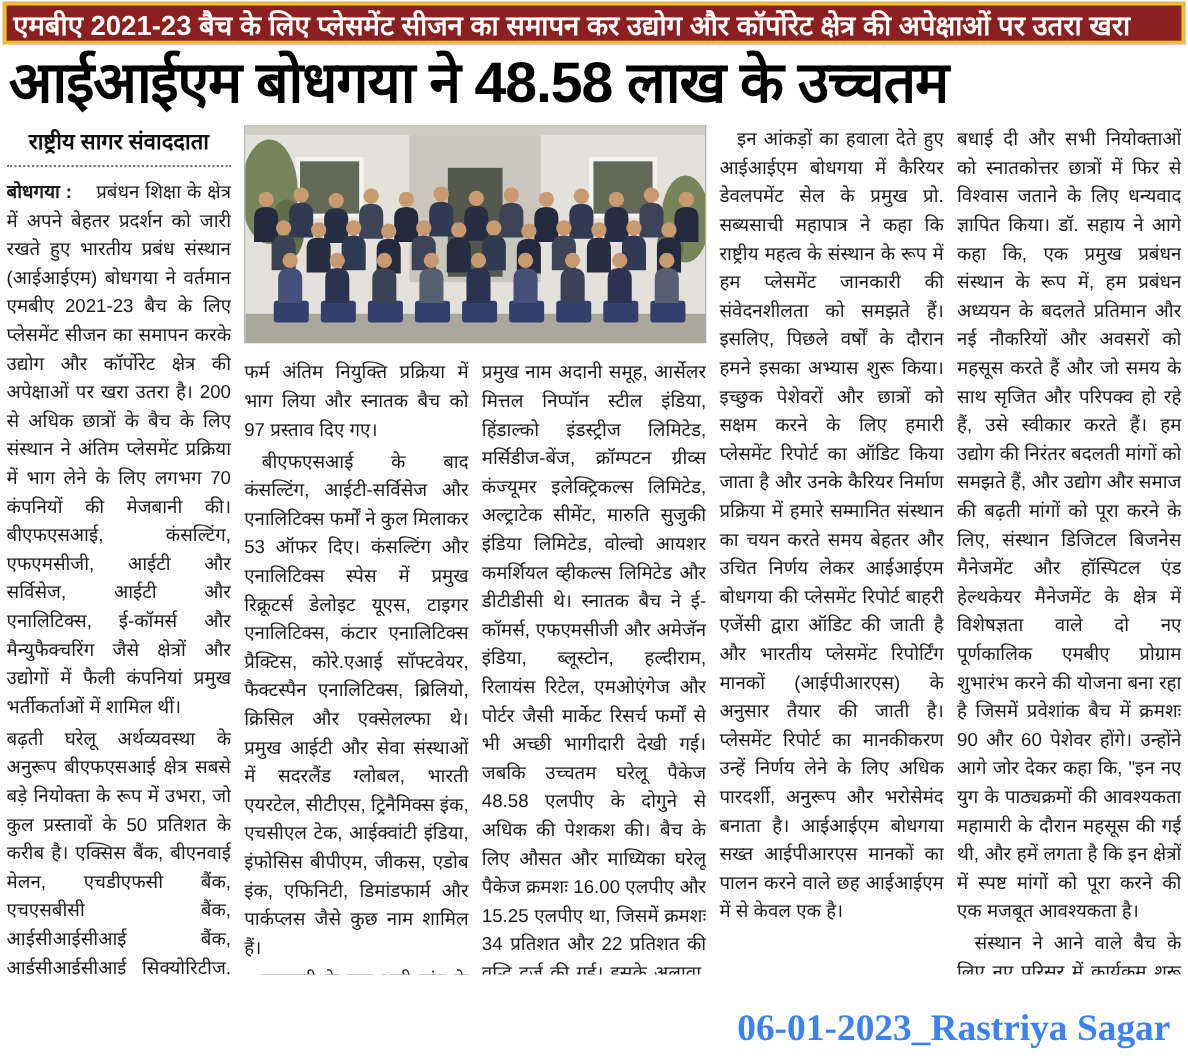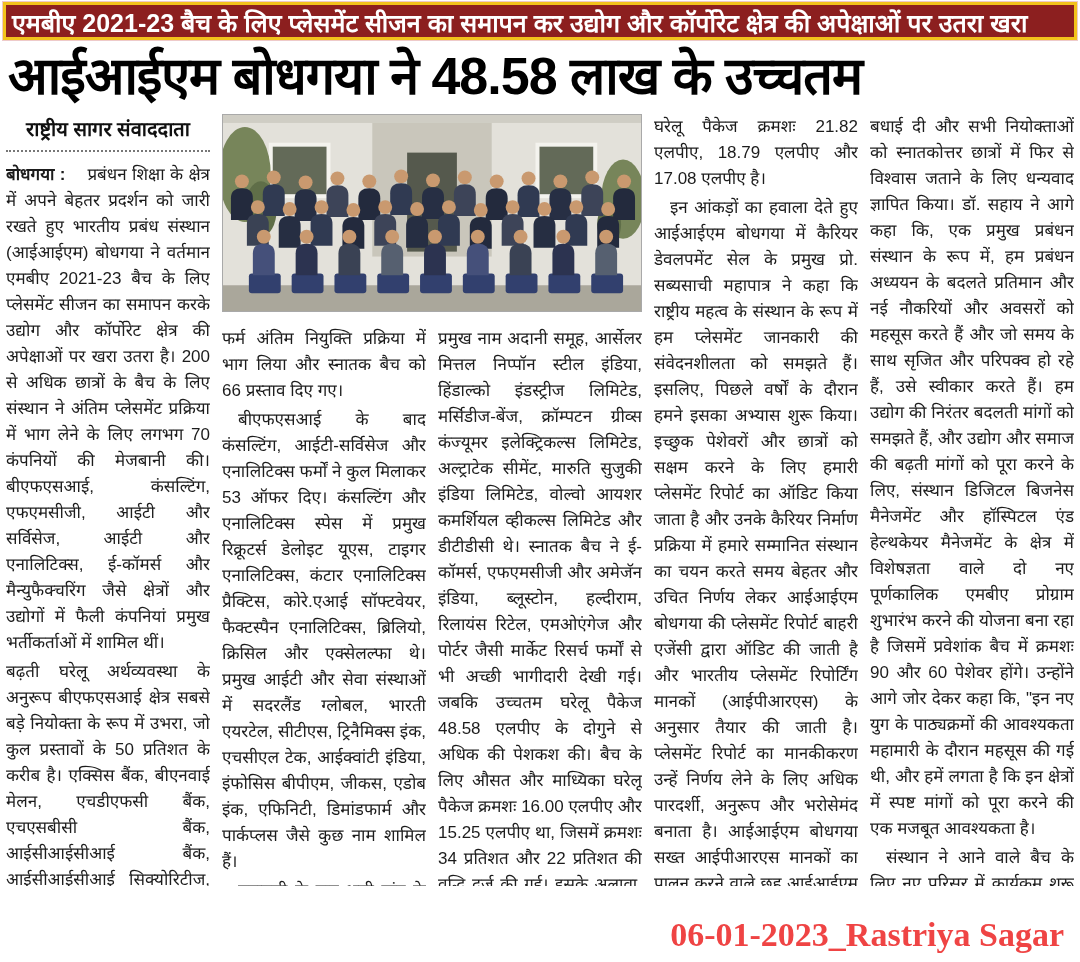--- a/index.html
+++ b/index.html
@@ -23,21 +23,21 @@
   .col p.ind{text-indent:16px;}
   .byline{font-weight:bold;font-size:20px;text-align:center;color:#101010;
           padding:2px 0 8px 0;border-bottom:2px dotted #777;margin-bottom:10px;}
   .lead{margin-right:22px;}
   .spacer{height:212px;}
   .photo{position:absolute;left:222px;top:8px;width:420px;height:198px;
          border:1px solid #a9a9a9;background:#e3e1da;box-sizing:border-box;}
   .photo svg{display:block;width:100%;height:100%;}
   
   .credit{position:absolute;right:16px;bottom:8px;font-family:"Liberation Serif","DejaVu Serif",serif;
-          font-weight:bold;font-size:34px;color:#ef4444;white-space:nowrap;}
+          font-weight:bold;font-size:34px;color:#3b82f6;white-space:nowrap;}
 </style>
 </head>
 <body>
 
 <div class="page">
 
   <div class="banner">
     <span class="strap-text">एमबीए 2021-23 बैच के लिए प्लेसमेंट सीजन का समापन कर उद्योग और कॉर्पोरेट क्षेत्र की अपेक्षाओं पर उतरा खरा</span>
   </div>
 
@@ -128,32 +128,31 @@
     </div>
 
     <div class="col">
       <div class="byline">राष्ट्रीय सागर संवाददाता</div>
       <p><b class="lead">बोधगया :</b><span>प्रबंधन शिक्षा के क्षेत्र में अपने बेहतर प्रदर्शन को जारी रखते हुए भारतीय प्रबंध संस्थान (आईआईएम) बोधगया ने वर्तमान एमबीए 2021-23 बैच के लिए प्लेसमेंट सीजन का समापन करके उद्योग और कॉर्पोरेट क्षेत्र की अपेक्षाओं पर खरा उतरा है। 200 से अधिक छात्रों के बैच के लिए संस्थान ने अंतिम प्लेसमेंट प्रक्रिया में भाग लेने के लिए लगभग 70 कंपनियों की मेजबानी की। बीएफएसआई, कंसल्टिंग, एफएमसीजी, आईटी और सर्विसेज, आईटी और एनालिटिक्स, ई-कॉमर्स और मैन्युफैक्चरिंग जैसे क्षेत्रों और उद्योगों में फैली कंपनियां प्रमुख भर्तीकर्ताओं में शामिल थीं।</span></p>
       <p>बढ़ती घरेलू अर्थव्यवस्था के अनुरूप बीएफएसआई क्षेत्र सबसे बड़े नियोक्ता के रूप में उभरा, जो कुल प्रस्तावों के 50 प्रतिशत के करीब है। एक्सिस बैंक, बीएनवाई मेलन, एचडीएफसी बैंक, एचएसबीसी बैंक, आईसीआईसीआई बैंक, आईसीआईसीआई सिक्योरिटीज, आईसीआईसीआई प्रूडेंशियल, आईडीबीआई बैंक, कोटक महिंद्रा बैंक, एसबीआई कैपिटल, फिनकेयर एसएफबी, स्पाइस मनी और यस बैंक जैसे सभी प्रमुख बैंक, बीमा फर्म और फिनटेक</p>
     </div>
 
     <div class="col">
       <div class="spacer"></div>
-      <p>फर्म अंतिम नियुक्ति प्रक्रिया में भाग लिया और स्नातक बैच को 66 प्रस्ताव दिए गए।</p>
+      <p>फर्म अंतिम नियुक्ति प्रक्रिया में भाग लिया और स्नातक बैच को 97 प्रस्ताव दिए गए।</p>
       <p class="ind">बीएफएसआई के बाद कंसल्टिंग, आईटी-सर्विसेज और एनालिटिक्स फर्मों ने कुल मिलाकर 53 ऑफर दिए। कंसल्टिंग और एनालिटिक्स स्पेस में प्रमुख रिक्रूटर्स डेलोइट यूएस, टाइगर एनालिटिक्स, कंटार एनालिटिक्स प्रैक्टिस, कोरे.एआई सॉफ्टवेयर, फैक्टस्पैन एनालिटिक्स, ब्रिलियो, क्रिसिल और एक्सेलल्फा थे। प्रमुख आईटी और सेवा संस्थाओं में सदरलैंड ग्लोबल, भारती एयरटेल, सीटीएस, ट्रिनैमिक्स इंक, एचसीएल टेक, आईक्वांटी इंडिया, इंफोसिस बीपीएम, जीकस, एडोब इंक, एफिनिटी, डिमांडफार्म और पार्कप्लस जैसे कुछ नाम शामिल हैं।</p>
       <p class="ind">महामारी के बाद भारी मांग के अनुरूप, धातु और खनन और विनिर्माण जैसे क्षेत्र 30 से अधिक अवसरों की पेशकश कर रहे थे।</p>
     </div>
 
     <div class="col">
       <div class="spacer"></div>
       <p>प्रमुख नाम अदानी समूह, आर्सेलर मित्तल निप्पॉन स्टील इंडिया, हिंडाल्को इंडस्ट्रीज लिमिटेड, मर्सिडीज-बेंज, क्रॉम्पटन ग्रीव्स कंज्यूमर इलेक्ट्रिकल्स लिमिटेड, अल्ट्राटेक सीमेंट, मारुति सुजुकी इंडिया लिमिटेड, वोल्वो आयशर कमर्शियल व्हीकल्स लिमिटेड और डीटीडीसी थे। स्नातक बैच ने ई-कॉमर्स, एफएमसीजी और अमेजॅन इंडिया, ब्लूस्टोन, हल्दीराम, रिलायंस रिटेल, एमओएंगेज और पोर्टर जैसी मार्केट रिसर्च फर्मों से भी अच्छी भागीदारी देखी गई। जबकि उच्चतम घरेलू पैकेज 48.58 एलपीए के दोगुने से अधिक की पेशकश की। बैच के लिए औसत और माध्यिका घरेलू पैकेज क्रमशः 16.00 एलपीए और 15.25 एलपीए था, जिसमें क्रमशः 34 प्रतिशत और 22 प्रतिशत की वृद्धि दर्ज की गई। इसके अलावा, बैच के शीर्ष 25, 50 और 75 प्रतिशत का औसत</p>
     </div>
 
     <div class="col">
-      <p>घरेलू पैकेज क्रमशः 21.82 एलपीए, 18.79 एलपीए और 17.08 एलपीए है।</p>
       <p class="ind">इन आंकड़ों का हवाला देते हुए आईआईएम बोधगया में कैरियर डेवलपमेंट सेल के प्रमुख प्रो. सब्यसाची महापात्र ने कहा कि राष्ट्रीय महत्व के संस्थान के रूप में हम प्लेसमेंट जानकारी की संवेदनशीलता को समझते हैं। इसलिए, पिछले वर्षों के दौरान हमने इसका अभ्यास शुरू किया। इच्छुक पेशेवरों और छात्रों को सक्षम करने के लिए हमारी प्लेसमेंट रिपोर्ट का ऑडिट किया जाता है और उनके कैरियर निर्माण प्रक्रिया में हमारे सम्मानित संस्थान का चयन करते समय बेहतर और उचित निर्णय लेकर आईआईएम बोधगया की प्लेसमेंट रिपोर्ट बाहरी एजेंसी द्वारा ऑडिट की जाती है और भारतीय प्लेसमेंट रिपोर्टिंग मानकों (आईपीआरएस) के अनुसार तैयार की जाती है। प्लेसमेंट रिपोर्ट का मानकीकरण उन्हें निर्णय लेने के लिए अधिक पारदर्शी, अनुरूप और भरोसेमंद बनाता है। आईआईएम बोधगया सख्त आईपीआरएस मानकों का पालन करने वाले छह आईआईएम में से केवल एक है।</p>
 
     </div>
 
     <div class="col">
       <p>बधाई दी और सभी नियोक्ताओं को स्नातकोत्तर छात्रों में फिर से विश्वास जताने के लिए धन्यवाद ज्ञापित किया। डॉ. सहाय ने आगे कहा कि, एक प्रमुख प्रबंधन संस्थान के रूप में, हम प्रबंधन अध्ययन के बदलते प्रतिमान और नई नौकरियों और अवसरों को महसूस करते हैं और जो समय के साथ सृजित और परिपक्व हो रहे हैं, उसे स्वीकार करते हैं। हम उद्योग की निरंतर बदलती मांगों को समझते हैं, और उद्योग और समाज की बढ़ती मांगों को पूरा करने के लिए, संस्थान डिजिटल बिजनेस मैनेजमेंट और हॉस्पिटल एंड हेल्थकेयर मैनेजमेंट के क्षेत्र में विशेषज्ञता वाले दो नए पूर्णकालिक एमबीए प्रोग्राम शुभारंभ करने की योजना बना रहा है जिसमें प्रवेशांक बैच में क्रमशः 90 और 60 पेशेवर होंगे। उन्होंने आगे जोर देकर कहा कि, "इन नए युग के पाठ्यक्रमों की आवश्यकता महामारी के दौरान महसूस की गई थी, और हमें लगता है कि इन क्षेत्रों में स्पष्ट मांगों को पूरा करने की एक मजबूत आवश्यकता है।</p>
       <p class="ind">संस्थान ने आने वाले बैच के लिए नए परिसर में कार्यक्रम शुरू करने की योजना बनाई है, जो अत्याधुनिक वास्तुकला के साथ 100 एकड़ से अधिक हरित पारिस्थितिकी तंत्र में फैली आधुनिक सुविधाओं से लैस है।</p>
     </div>
 
   </div>

